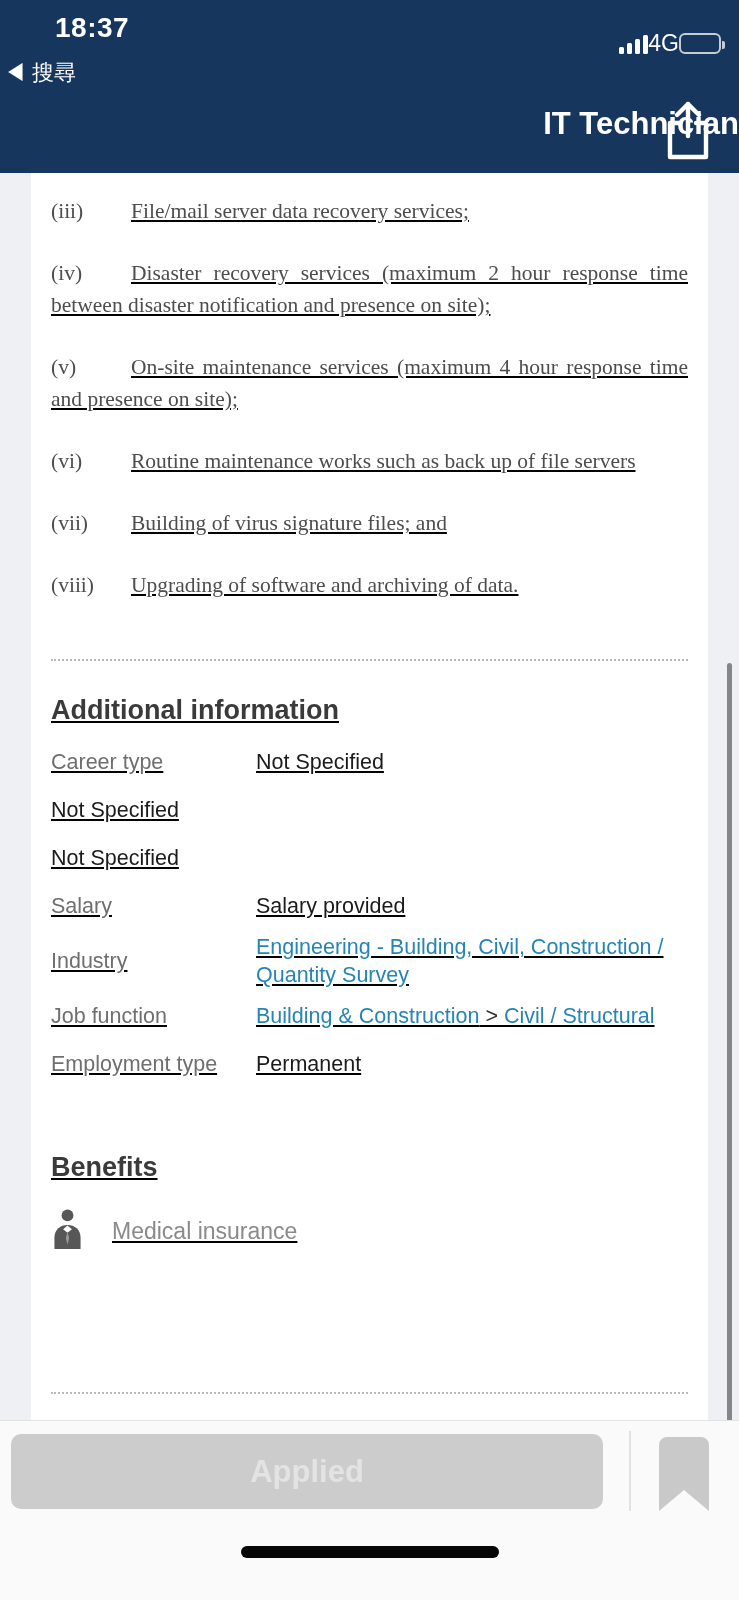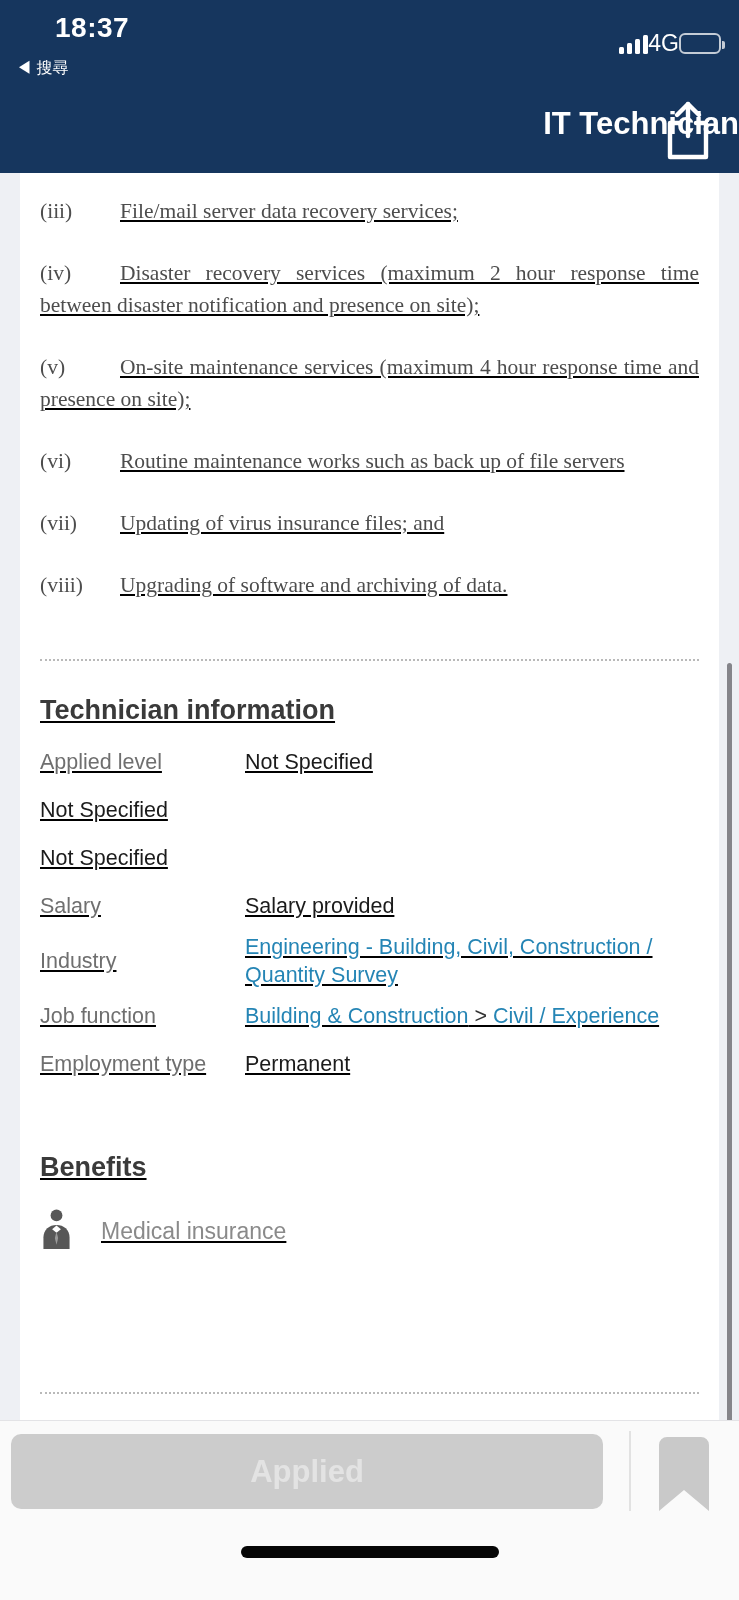--- a/index.html
+++ b/index.html
@@ -7,38 +7,38 @@
   .screen {
     position:relative; width:739px; height:1600px; margin:0 auto;
     background:#eef0f4; overflow:hidden;
     font-family:"Liberation Sans", sans-serif;
     display:flex; flex-direction:column;text-decoration:underline;
   }
 
   
   .header { position:relative; height:173px; background:#16365e; flex:0 0 auto; color:#fff; }
   .time { position:absolute; left:55px; top:12px; font-size:28px; font-weight:bold; letter-spacing:.5px; }
-  .back-app { position:absolute; left:16px; top:58px; font-size:16px; color:#fff; }
+  .back-app { position:absolute; left:4px; top:58px; font-size:22px; color:#fff; }
   .status-right { position:absolute; right:18px; top:30px; display:flex; align-items:center; gap:0; }
   .sig { display:flex; align-items:flex-end; gap:3px; height:20px; }
   .sig i { display:block; width:5px; background:#fff; border-radius:1.5px; }
   .sig i:nth-child(1){height:7px;} .sig i:nth-child(2){height:11px;}
   .sig i:nth-child(3){height:15px;} .sig i:nth-child(4){height:19px;}
   .net { font-size:23px; color:#fff; }
   .batt { position:relative; width:42px; height:21px; border:2px solid rgba(255,255,255,.75); border-radius:6px; padding:2px; }
   .batt .lvl { width:82%; height:100%; background:#fff; border-radius:2.5px; }
   .batt .nub { position:absolute; right:-6px; top:5.5px; width:3px; height:8px; background:rgba(255,255,255,.75); border-radius:0 2px 2px 0; }
 
   .back-group { position:absolute; left:26px; top:82px; width:110px; cursor:pointer; }
   .back-label { color:#4a8fc3; font-size:29px; margin-top:-6px; }
   .nav-title { position:absolute; left:0; right:0; top:106px; text-align:right; font-size:31px; font-weight:bold; color:#fff; }
   .share-btn { position:absolute; right:26px; top:100px; width:50px; height:62px; cursor:pointer; }
 
   
-  .content-wrap { flex:1 1 auto; padding:0 20px; background:#eef0f4; overflow:hidden; }
+  .content-wrap { flex:1 1 auto; padding:0 31px; background:#eef0f4; overflow:hidden; }
   .card { background:#fff; height:100%; padding:22px 20px 26px; display:flex; flex-direction:column; }
   .para { font-family:"Liberation Serif", serif; font-size:21.5px; line-height:32px; color:#4d4d4d; text-align:justify; margin-bottom:30px; }
   .para .num { display:inline-block; min-width:80px; }
   .dotted { border:none; border-top:2px dotted #b9b9b9; margin-top:28px; }
   .section-heading { font-size:27px; font-weight:bold; color:#3a3a3a; margin-top:34px; }
   .info-rows { margin-top:12px; }
   .info-row { display:grid; grid-template-columns:205px 1fr; align-items:center; min-height:48px; padding:3px 0; }
   .info-label { color:#6f6f6f; font-size:21.5px; }
   .info-value { color:#1b1b1b; font-size:21.5px; line-height:28px; }
   .link { color:#2585b5; cursor:pointer; }
@@ -93,49 +93,49 @@
     </div>
   </div>
 
   <div class="content-wrap">
     <div class="card">
 
       <p class="para"><span class="num">(iii)</span><span>File/mail server data recovery services;</span></p>
       <p class="para"><span class="num">(iv)</span><span>Disaster recovery services (maximum 2 hour response time between disaster notification and presence on site);</span></p>
       <p class="para"><span class="num">(v)</span><span>On-site maintenance services (maximum 4 hour response time and presence on site);</span></p>
       <p class="para"><span class="num">(vi)</span><span>Routine maintenance works such as back up of file servers</span></p>
-      <p class="para"><span class="num">(vii)</span><span>Updating of virus insurance files; and</span></p>
+      <p class="para"><span class="num">(vii)</span><span>Building of virus signature files; and</span></p>
       <p class="para"><span class="num">(viii)</span><span>Upgrading of software and archiving of data.</span></p>
 
       <hr class="dotted">
 
-      <h2 class="section-heading">Technician information</h2>
+      <h2 class="section-heading">Additional information</h2>
 
       <div class="info-rows">
         <div class="info-row">
-          <span class="info-label">Applied level</span>
+          <span class="info-label">Career type</span>
           <span class="info-value">Not Specified</span>
         </div>
         <div class="info-row">
           <span class="info-value">Not Specified</span>
         </div>
         <div class="info-row">
           <span class="info-value">Not Specified</span>
         </div>
         <div class="info-row">
           <span class="info-label">Salary</span>
           <span class="info-value">Salary provided</span>
         </div>
         <div class="info-row">
           <span class="info-label">Industry</span>
           <span class="info-value"><a class="link">Engineering - Building, Civil, Construction / Quantity Survey</a></span>
         </div>
         <div class="info-row">
           <span class="info-label">Job function</span>
-          <span class="info-value"><a class="link">Building &amp; Construction</a><span class="sep"> &gt; </span><a class="link">Civil / Experience</a></span>
+          <span class="info-value"><a class="link">Building &amp; Construction</a><span class="sep"> &gt; </span><a class="link">Civil / Structural</a></span>
         </div>
         <div class="info-row">
           <span class="info-label">Employment type</span>
           <span class="info-value">Permanent</span>
         </div>
       </div>
 
       <h2 class="section-heading benefits-heading">Benefits</h2>
 
       <div class="benefit-item">

